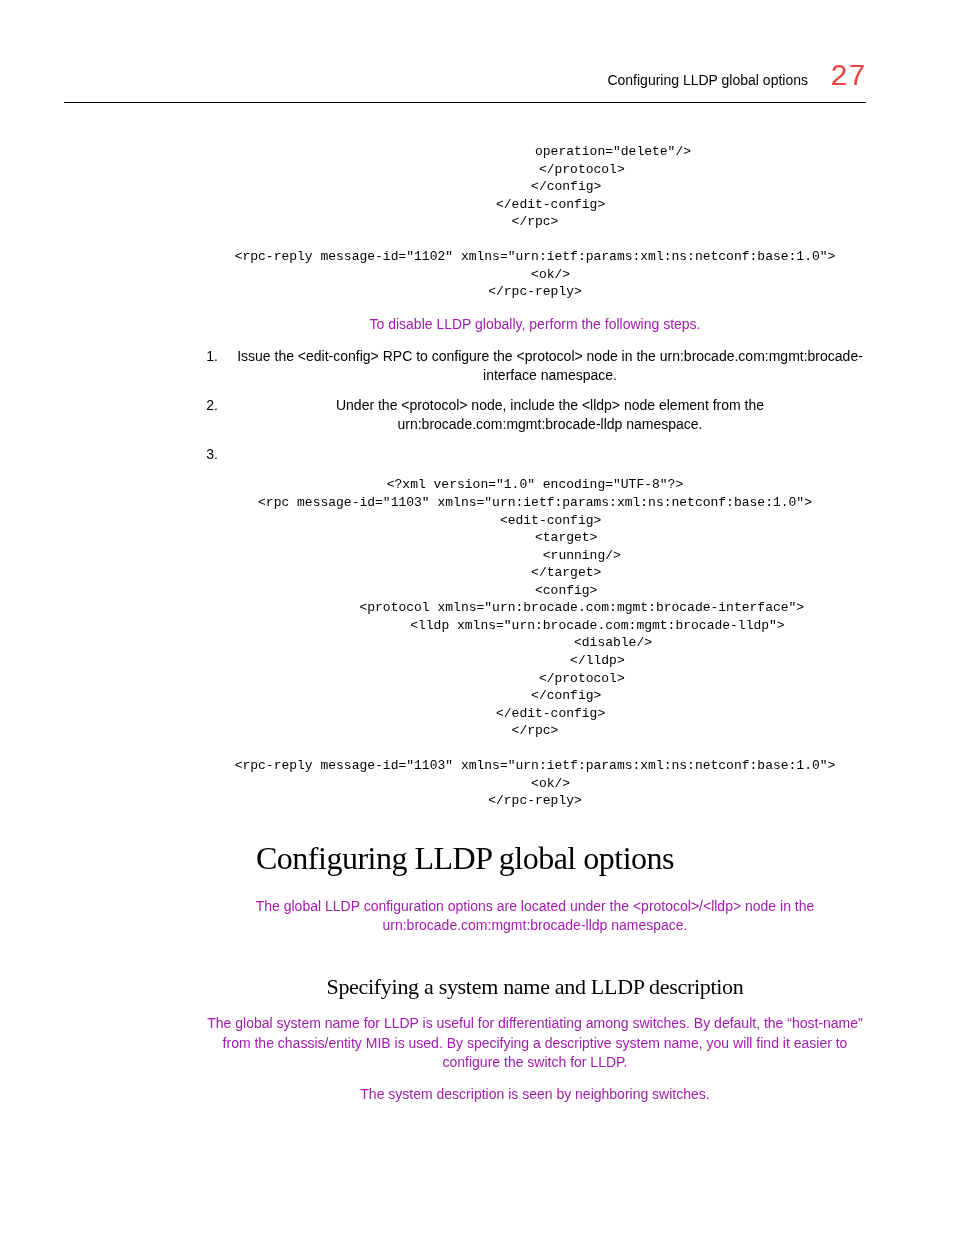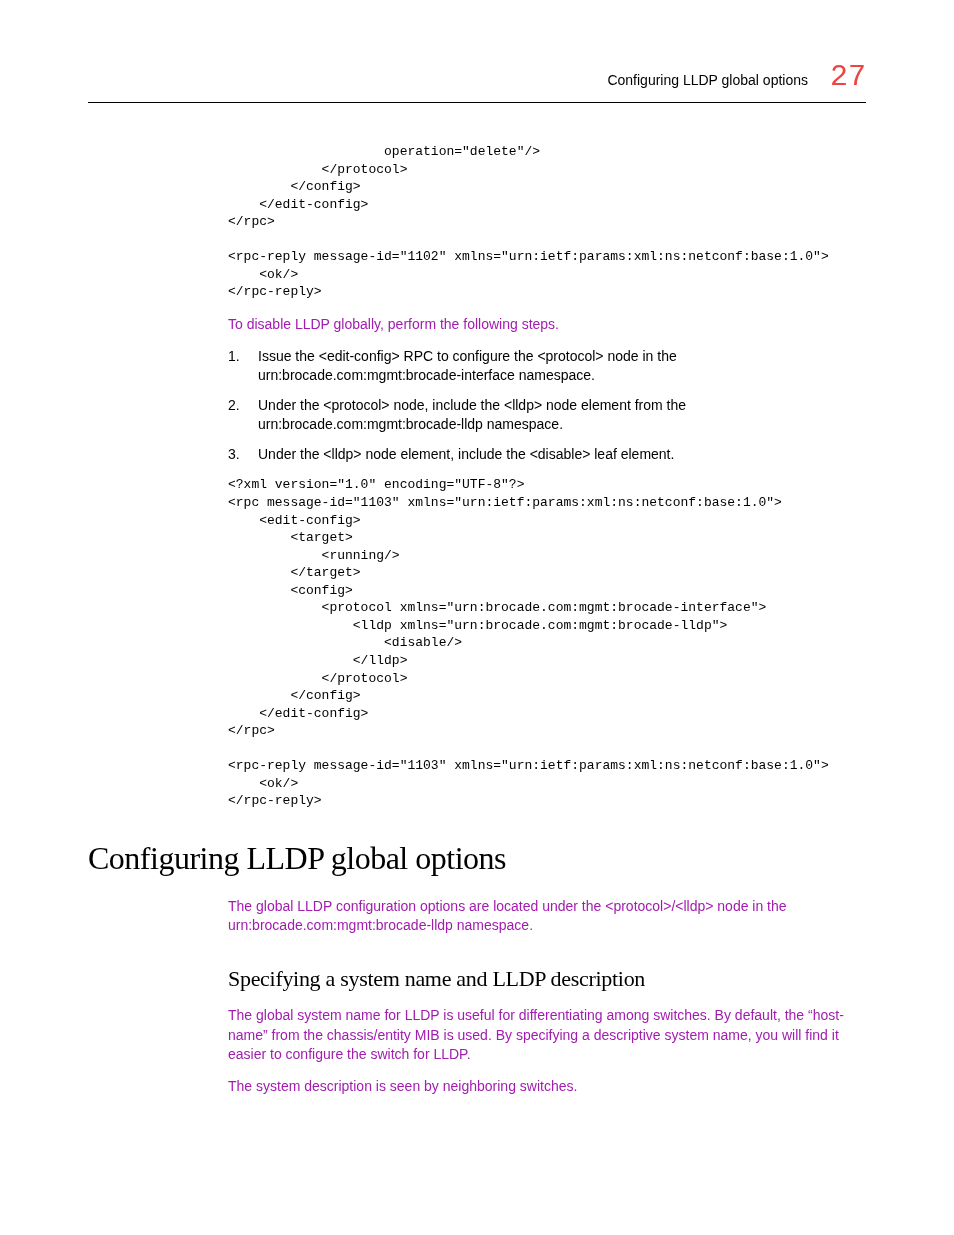--- a/index.html
+++ b/index.html
@@ -5,21 +5,22 @@
     * { box-sizing: border-box; margin: 0; padding: 0; }
     body {
       width: 954px;
       height: 1235px;
       background: #fff;
       font-family: Arial, Helvetica, sans-serif;
       color: #000;
       position: relative;
     }
     .page {
-      padding: 60px 88px 60px 88px;
+      padding: 60px 88px 60px 64px;
+      text-align: center;
     }
     .header {
       display: flex;
       justify-content: flex-end;
       align-items: baseline;
       gap: 22px;
       margin-bottom: 8px;
     }
     .header-text {
       font-size: 14px;
@@ -73,21 +74,21 @@
       color: #000;
       margin-top: 30px;
       margin-bottom: 20px;
       letter-spacing: -0.5px;
     }
     .h2 {
       font-family: Georgia, 'Times New Roman', serif;
       font-size: 22px;
       font-weight: 400;
       color: #000;
-      margin-top: 30px;
+      margin-top: 38px;
       margin-bottom: 14px;
       letter-spacing: -0.3px;
     }
   </style>
 </head>
 <body>
 
 <div class="page">
 
   <div class="header">
@@ -113,21 +114,20 @@
       <div class="step">
         <span class="step-num">1.</span>
         <span>Issue the &lt;edit-config&gt; RPC to configure the &lt;protocol&gt; node in the urn:brocade.com:mgmt:brocade-interface namespace.</span>
       </div>
       <div class="step">
         <span class="step-num">2.</span>
         <span>Under the &lt;protocol&gt; node, include the &lt;lldp&gt; node element from the urn:brocade.com:mgmt:brocade-lldp namespace.</span>
       </div>
       <div class="step">
         <span class="step-num">3.</span>
-        <span>Under the &lt;lldp&gt; node element, include the &lt;disable&gt; leaf element.</span>
       </div>
     </div>
 
 
     <div class="code">&lt;?xml version="1.0" encoding="UTF-8"?&gt;
 &lt;rpc message-id="1103" xmlns="urn:ietf:params:xml:ns:netconf:base:1.0"&gt;
     &lt;edit-config&gt;
         &lt;target&gt;
             &lt;running/&gt;
         &lt;/target&gt;

